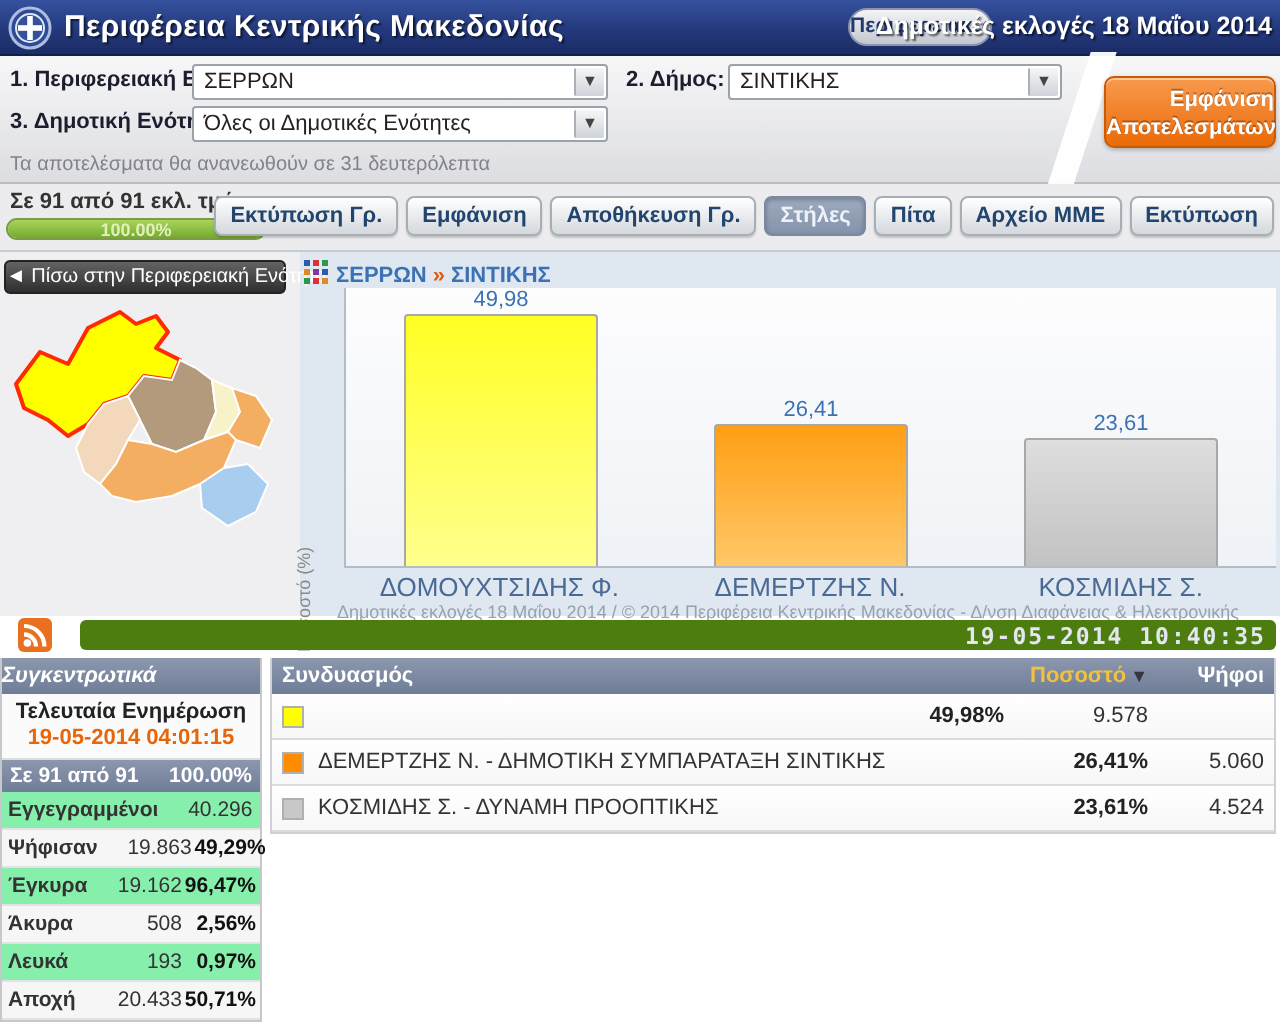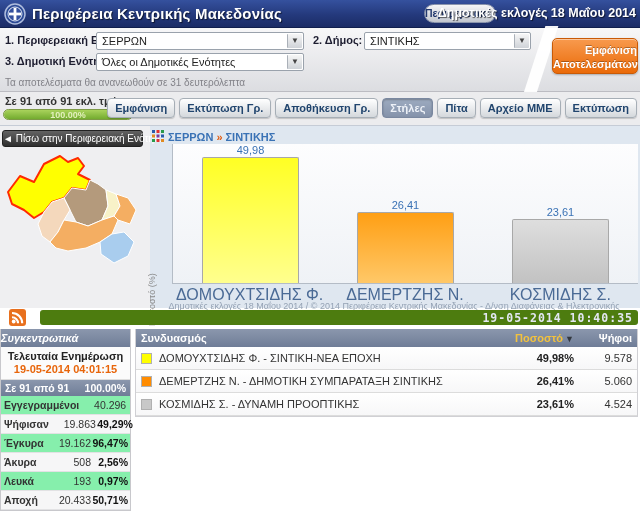--- a/index.html
+++ b/index.html
@@ -68,21 +68,21 @@
 
   .ylab { position:absolute; left:147px; top:200px; font-size:9px; color:#8a8a8a;
           transform:rotate(-90deg); transform-origin:left top; white-space:nowrap; }
   .plot { position:absolute; left:172px; top:18px; width:466px; height:140px;
           border-left:1px solid #b4bcc6; border-bottom:1px solid #b4bcc6;
           background:linear-gradient(#fdfdfe,#eff2f6); display:flex;text-align:center; }
   .bar-col { width:33.333%; display:flex; flex-direction:column; justify-content:flex-end; align-items:center; }
   .bar-value { font-size:11px; color:#3a72b5; margin-bottom:1px; }
   .bar { width:97px; border:1px solid #a8a8a8; border-bottom:none; border-radius:2px 2px 0 0; }
   .xlabels { position:absolute; left:172px; top:160px; width:466px; display:flex; }
-  .xlab { width:33.333%; text-align:center; font-size:16px; color:#4a6a95; }
+  .xlab { width:33.333%; text-align:center; font-size:13px; color:#4a6a95; }
   .caption { position:absolute; left:150px; top:175px; width:488px; text-align:center;
              font-size:9px; color:#94a2b4; }
 
   
   .rss { position:absolute; left:9px; top:309px; width:17px; height:17px; }
   .ticker { position:absolute; left:40px; top:310px; width:598px; height:15px;
             background:#4d7c0f; border-radius:3px; }
   .tick-time { position:absolute; right:5px; top:1px; font-family:"DejaVu Sans Mono", monospace;
                font-size:11.5px; font-weight:bold; color:#e3e7f2; letter-spacing:1px; }
 
@@ -151,22 +151,22 @@
     <div class="refresh-note">Τα αποτελέσματα θα ανανεωθούν σε 31 δευτερόλεπτα</div>
   </div>
 
   <div class="strip">
     <div class="stations">Σε 91 από 91 εκλ. τμήματα</div>
     <div class="pbar">
       <div class="pfill" id="pfill" style="width: 100%;"></div>
       <div class="ptext">100.00%</div>
     </div>
     <div class="tbtns" id="tbtns">
+      <button class="tbtn">Εκτύπωση Γρ.</button>
       <button class="tbtn">Εμφάνιση</button>
-      <button class="tbtn">Εκτύπωση Γρ.</button>
       <button class="tbtn">Αποθήκευση Γρ.</button>
       <button class="tbtn active">Στήλες</button>
       <button class="tbtn">Πίτα</button>
       <button class="tbtn">Αρχείο ΜΜΕ</button>
       <button class="tbtn">Εκτύπωση</button>
     </div>
   </div>
 
   <div class="main">
     <div class="mapcol">
@@ -275,21 +275,20 @@
   </div>
 
   <div class="rpanel">
     <div class="rp-h phdr">
       <span class="c1">Συνδυασμός</span>
       <span class="c2"><span>Ποσοστό</span><span class="arr">▼</span></span>
       <span class="c3">Ψήφοι</span>
     </div>
     <div class="rp-row">
       <span class="swatch" style="background: rgb(255, 255, 0);"></span>
-      <span class="nm">ΔΟΜΟΥΧΤΣΙΔΗΣ Φ. - ΣΙΝΤΙΚΗ-ΝΕΑ ΕΠΟΧΗ</span>
       <span class="pc">49,98%</span>
       <span class="vt">9.578</span>
     </div>
     <div class="rp-row">
       <span class="swatch" style="background: rgb(255, 140, 0);"></span>
       <span class="nm">ΔΕΜΕΡΤΖΗΣ Ν. - ΔΗΜΟΤΙΚΗ ΣΥΜΠΑΡΑΤΑΞΗ ΣΙΝΤΙΚΗΣ</span>
       <span class="pc">26,41%</span>
       <span class="vt">5.060</span>
     </div>
     <div class="rp-row">

